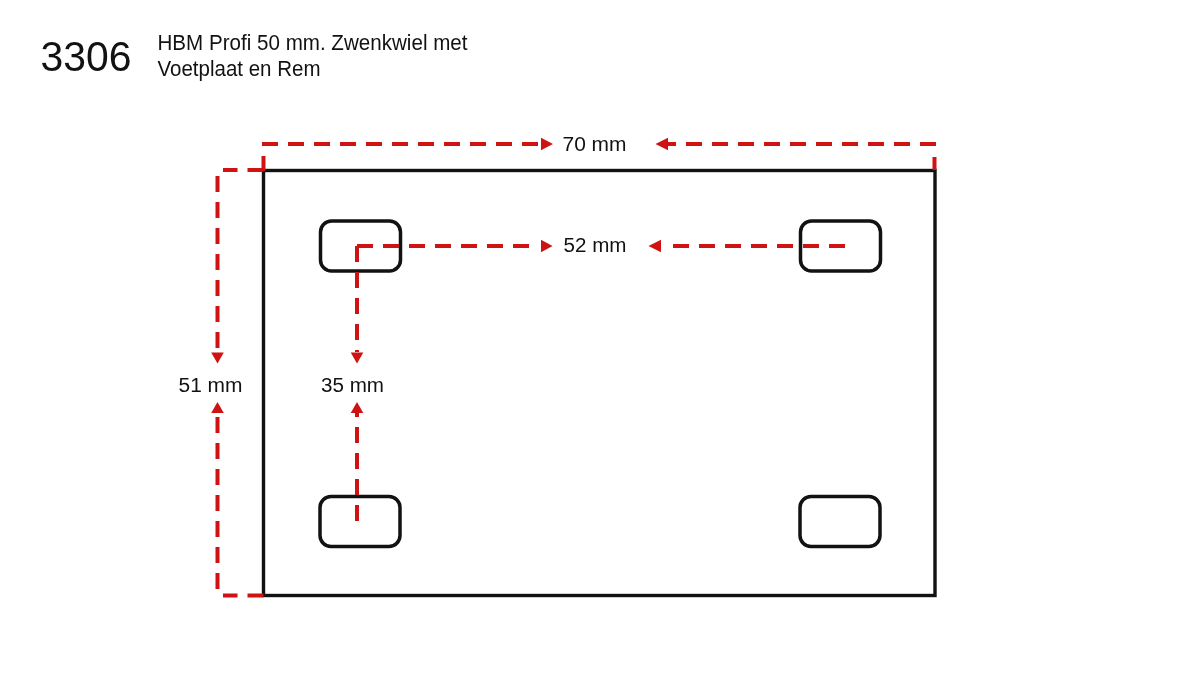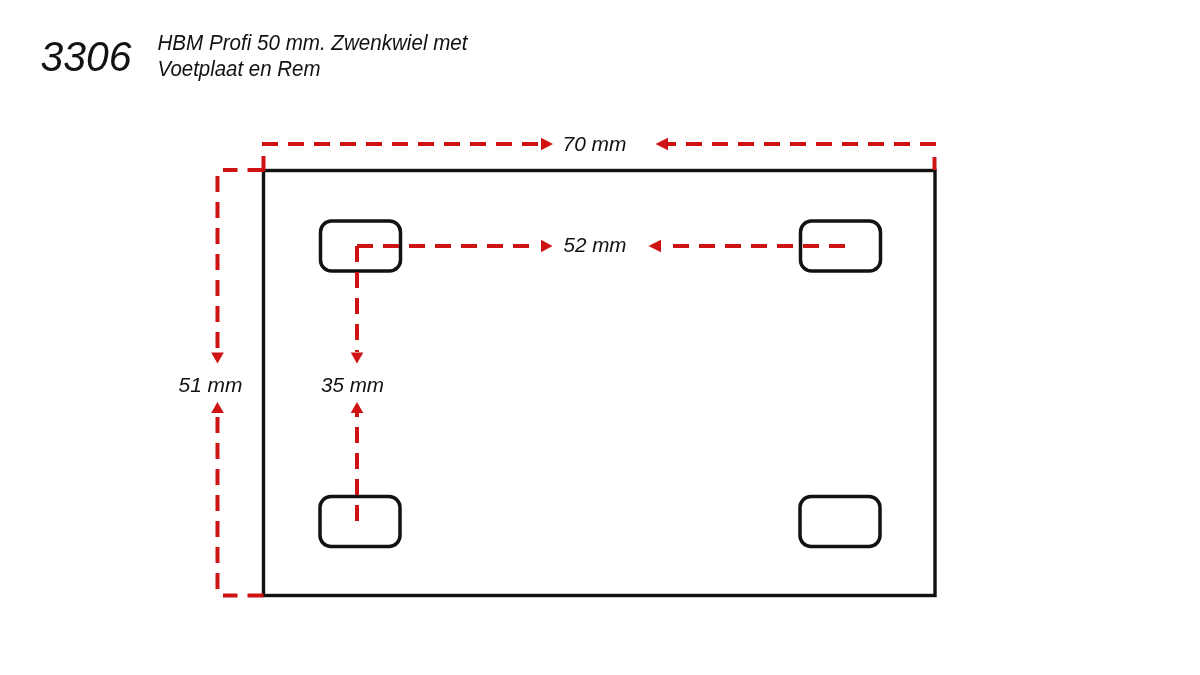--- a/index.html
+++ b/index.html
@@ -1,18 +1,18 @@
 <!DOCTYPE html>
 <html><head>
 <meta charset="utf-8">
 <title>3306</title>
 <style>
   html,body{margin:0;padding:0;background:#ffffff;}
   .page{position:relative;width:1200px;height:675px;background:#14b8a6;overflow:hidden;
-        font-family:"Liberation Sans", sans-serif;font-style:italic;}
+        font-family:"Liberation Sans", sans-serif;}
   svg{position:absolute;left:0;top:0;}
   text{font-family:"Liberation Sans", sans-serif;fill:#121212;}
 </style>
 </head>
 <body>
 <div class="page">
 <svg width="1200" height="675" viewBox="0 0 1200 675">
 
   <rect x="0" y="0" width="1200" height="675" fill="#ffffff"></rect>
 

